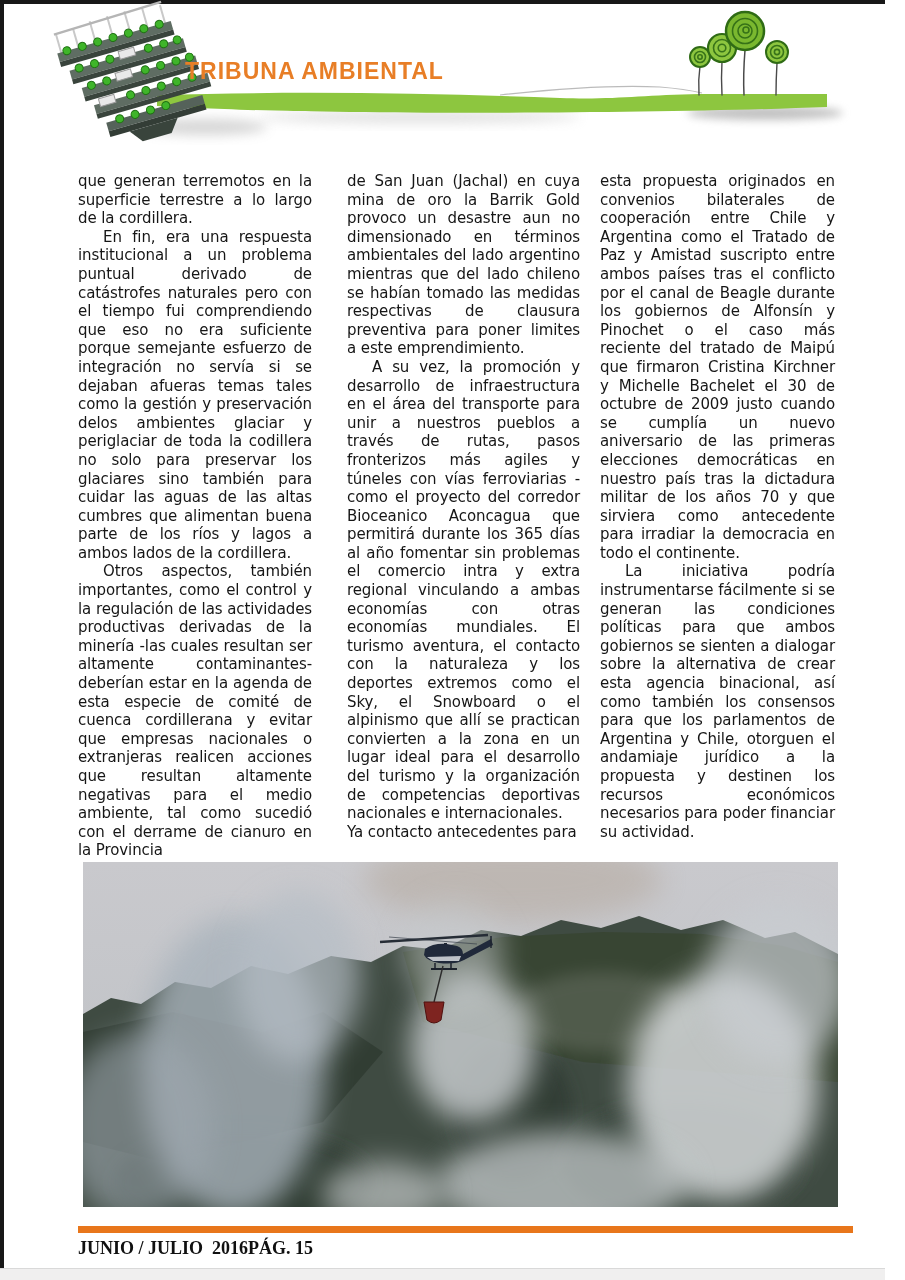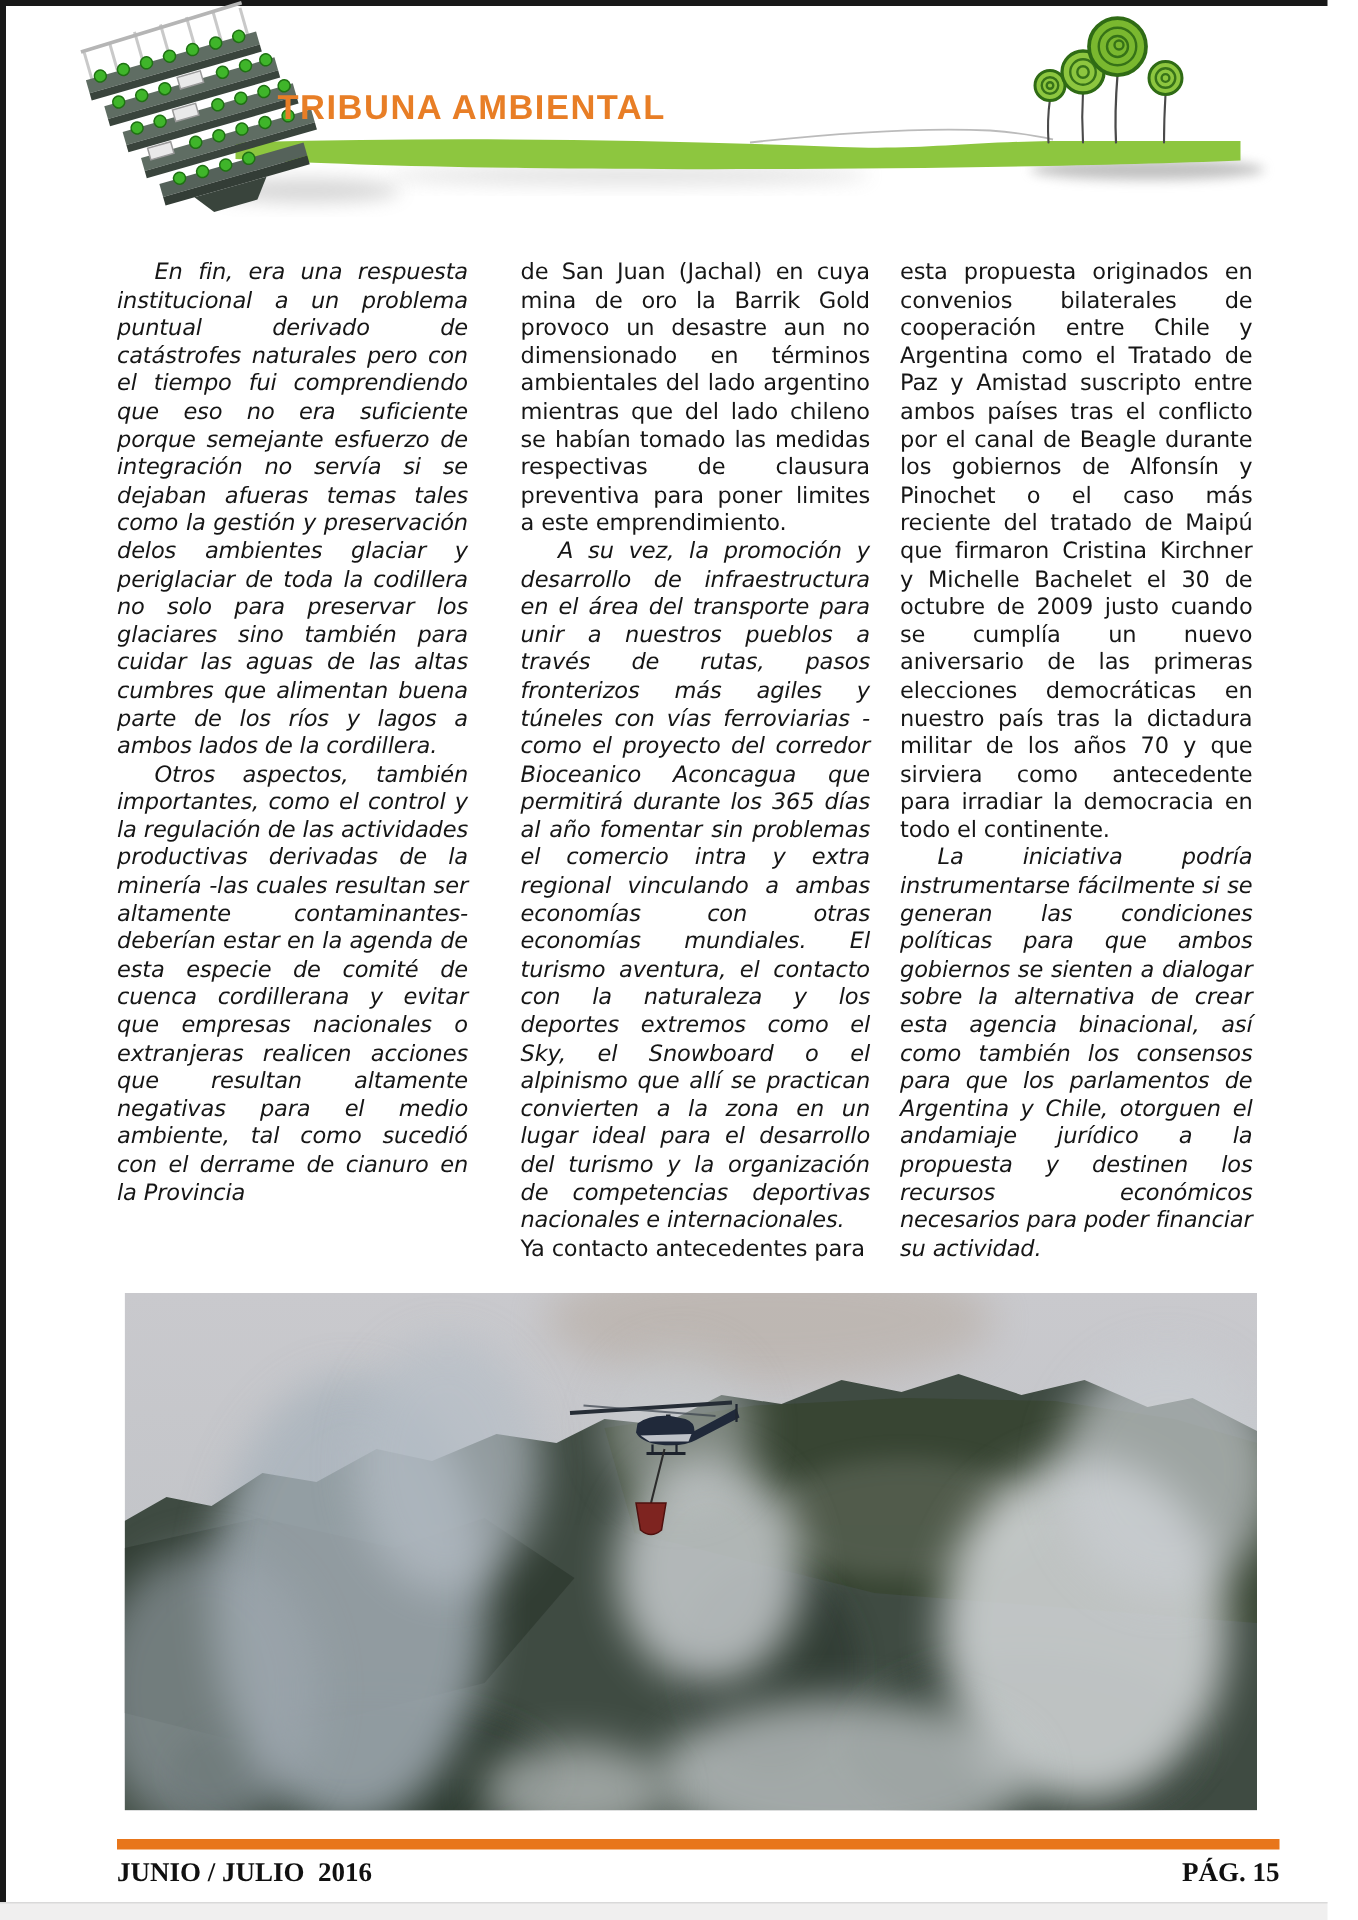--- a/index.html
+++ b/index.html
@@ -9,30 +9,30 @@
   .edge-left{position:absolute;left:0;top:0;width:4px;height:1268px;background:#181818;}
   .edge-bottom{position:absolute;left:0;top:1268px;width:905px;height:12px;background:#f0efef;border-top:1px solid #d9d9d9;}
 
   .header-graphic{position:absolute;left:0;top:0;width:905px;height:155px;}
   .magazine-title{position:absolute;left:185px;top:58px;font-family:"Liberation Sans",sans-serif;
         font-size:23px;font-weight:bold;letter-spacing:1px;color:#e87e26;white-space:nowrap;}
 
   .columns{position:absolute;left:78px;top:172px;width:757px;display:flex;}
   .col{text-align:justify;font-size:15px;line-height:18.6px;color:#161616;letter-spacing:-0.1px;}
   .col p{margin:0;}
-  .col p.indent{text-indent:25px;font-style:italic;}
+  .col p.indent{text-indent:25px;}
   .col-1{width:234px;}
   .col-2{width:233px;margin-left:35px;}
   .col-3{width:235px;margin-left:20px;}
 
   .photo{position:absolute;left:83px;top:862px;width:755px;height:345px;margin:0;overflow:hidden;}
   .photo svg{display:block;}
 
   .footer-rule{position:absolute;left:78px;top:1226px;width:775px;height:7px;background:#e8761b;}
-  .footer-row{position:absolute;left:78px;top:1238px;width:775px;display:flex;justify-content:space-between;
+  .footer-row{position:absolute;left:78px;top:1238px;width:775px;display:flex;justify-content:flex-start;
         font-family:"Liberation Serif",serif;font-weight:bold;font-size:18px;color:#101010;}
   .footer-row span{white-space:pre;}
 </style>
 </head>
 <body>
 
 <div class="page">
   <div class="edge-top"></div>
 
   <svg class="header-graphic" viewBox="0 0 905 155">
@@ -156,20 +156,21 @@
           </g>
         </g>
       </g>
     </g>
   </svg>
 
   <div class="magazine-title">TRIBUNA AMBIENTAL</div>
 
   <main class="columns">
     <div class="col col-1">
+      <p>que generan terremotos en la superficie terrestre a lo largo de la cordillera.</p>
       <p class="indent">En fin, era una respuesta institucional a un problema puntual derivado de catástrofes naturales pero con el tiempo fui comprendiendo que eso no era suficiente porque semejante esfuerzo de integración no servía si se dejaban afueras temas tales como la gestión y preservación delos ambientes glaciar y periglaciar de toda la codillera no solo para preservar los glaciares sino también para cuidar las aguas de las altas cumbres que alimentan buena parte de los ríos y lagos a ambos lados de la cordillera.</p>
       <p class="indent">Otros aspectos, también importantes, como el control y la regulación de las actividades productivas derivadas de la minería -las cuales resultan ser altamente contaminantes- deberían estar en la agenda de esta especie de comité de cuenca cordillerana y evitar que empresas nacionales o extranjeras realicen acciones que resultan altamente negativas para el medio ambiente, tal como sucedió con el derrame de cianuro en la Provincia</p>
     </div>
     <div class="col col-2">
       <p>de San Juan (Jachal) en cuya mina de oro la Barrik Gold provoco un desastre aun no dimensionado en términos ambientales del lado argentino mientras que del lado chileno se habían tomado las medidas respectivas de clausura preventiva para poner limites a este emprendimiento.</p>
       <p class="indent">A su vez, la promoción y desarrollo de infraestructura en el área del transporte para unir a nuestros pueblos a través de rutas, pasos fronterizos más agiles y túneles con vías ferroviarias -como el proyecto del corredor Bioceanico Aconcagua que permitirá durante los 365 días al año fomentar sin problemas el comercio intra y extra regional vinculando a ambas economías con otras economías mundiales. El turismo aventura, el contacto con la naturaleza y los deportes extremos como el Sky, el Snowboard o el alpinismo que allí se practican convierten a la zona en un lugar ideal para el desarrollo del turismo y la organización de competencias deportivas nacionales e internacionales.</p>
       <p>Ya contacto antecedentes para</p>
     </div>
     <div class="col col-3">
       <p>esta propuesta originados en convenios bilaterales de cooperación entre Chile y Argentina como el Tratado de Paz y Amistad suscripto entre ambos países tras el conflicto por el canal de Beagle durante los gobiernos de Alfonsín y Pinochet o el caso más reciente del tratado de Maipú que firmaron Cristina Kirchner y Michelle Bachelet el 30 de octubre de 2009 justo cuando se cumplía un nuevo aniversario de las primeras elecciones democráticas en nuestro país tras la dictadura militar de los años 70 y que sirviera como antecedente para irradiar la democracia en todo el continente.</p>

